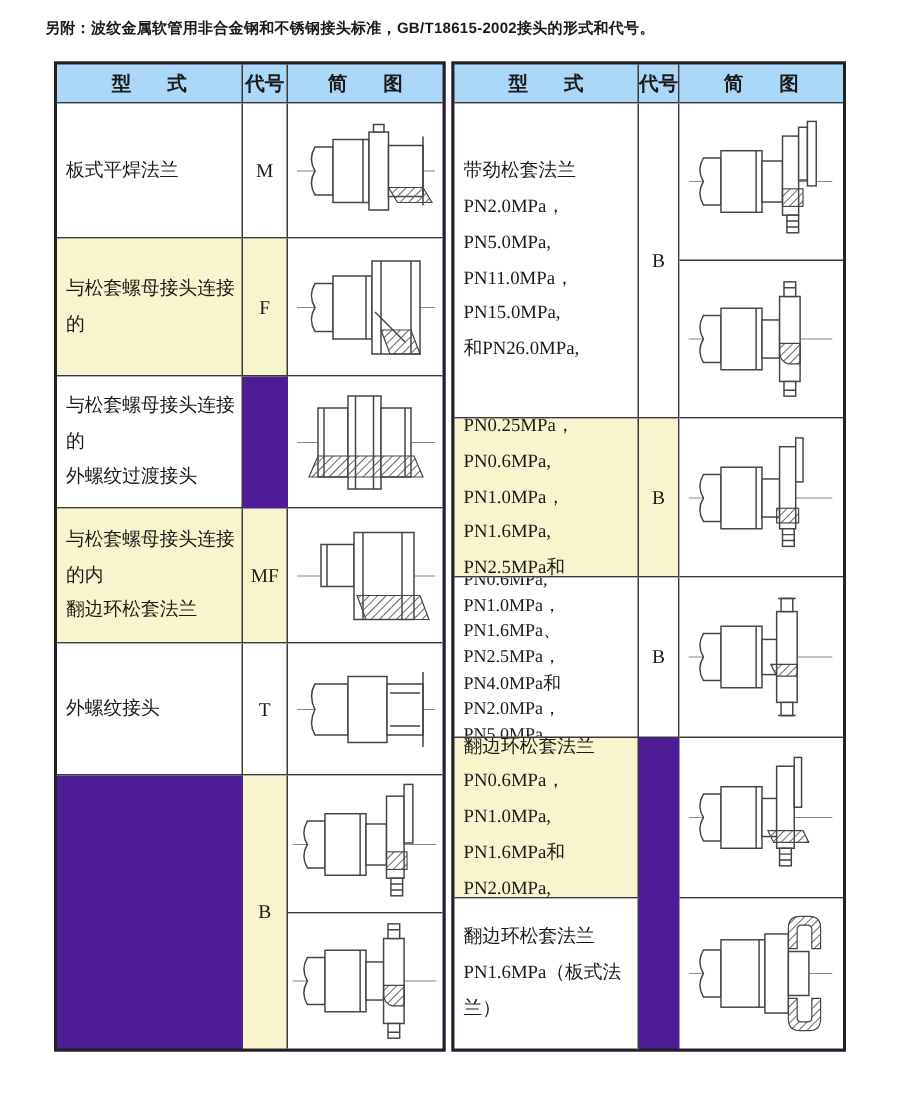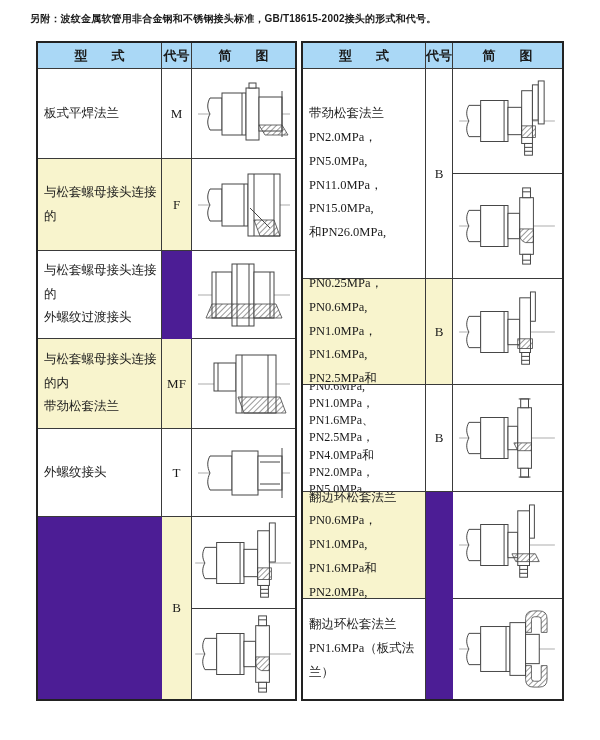--- a/index.html
+++ b/index.html
@@ -100,21 +100,21 @@
           <line class="s" x1="41" y1="8" x2="41" y2="70"></line>
           <line class="s" x1="53" y1="8" x2="53" y2="70"></line>
           <rect class="sw" x="58" y="16" width="20" height="46"></rect>
           <line class="s" x1="74" y1="16" x2="74" y2="62"></line>
           <polygon class="h" points="16,48 80,48 86,62 10,62"></polygon>
         </svg>
       </div>
 
       <div class="cell type hl" style="grid-column:1;grid-row:5">
           <span>与松套螺母接头连接的内
-带劲松套法兰</span>
+翻边环松套法兰</span>
         </div>
       <div class="cell code hl" style="grid-column:2;grid-row:5">MF</div>
       <div class="cell diag last-col" style="grid-column:3;grid-row:5">
         <svg width="98" height="78" viewBox="0 0 96 78">
           <line class="cl" x1="2" y1="39" x2="94" y2="39"></line>
           <rect class="sw" x="18" y="18" width="22" height="28"></rect>
           <line class="s" x1="22" y1="18" x2="22" y2="46"></line>
           <rect class="sw" x="40" y="10" width="40" height="58"></rect>
           <line class="s" x1="46" y1="10" x2="46" y2="68"></line>
           <line class="s" x1="72" y1="10" x2="72" y2="68"></line>

